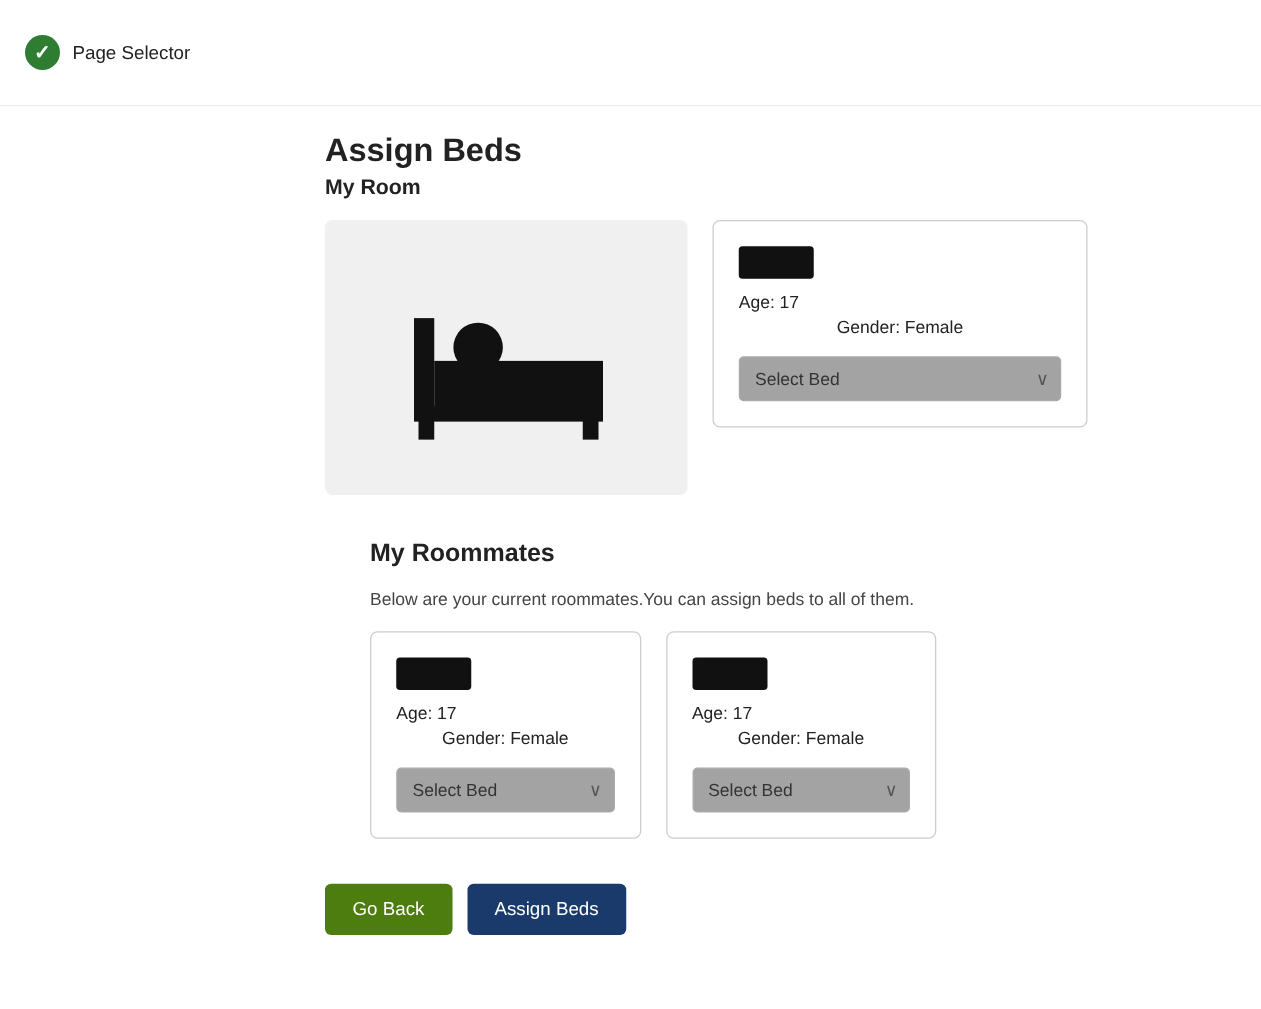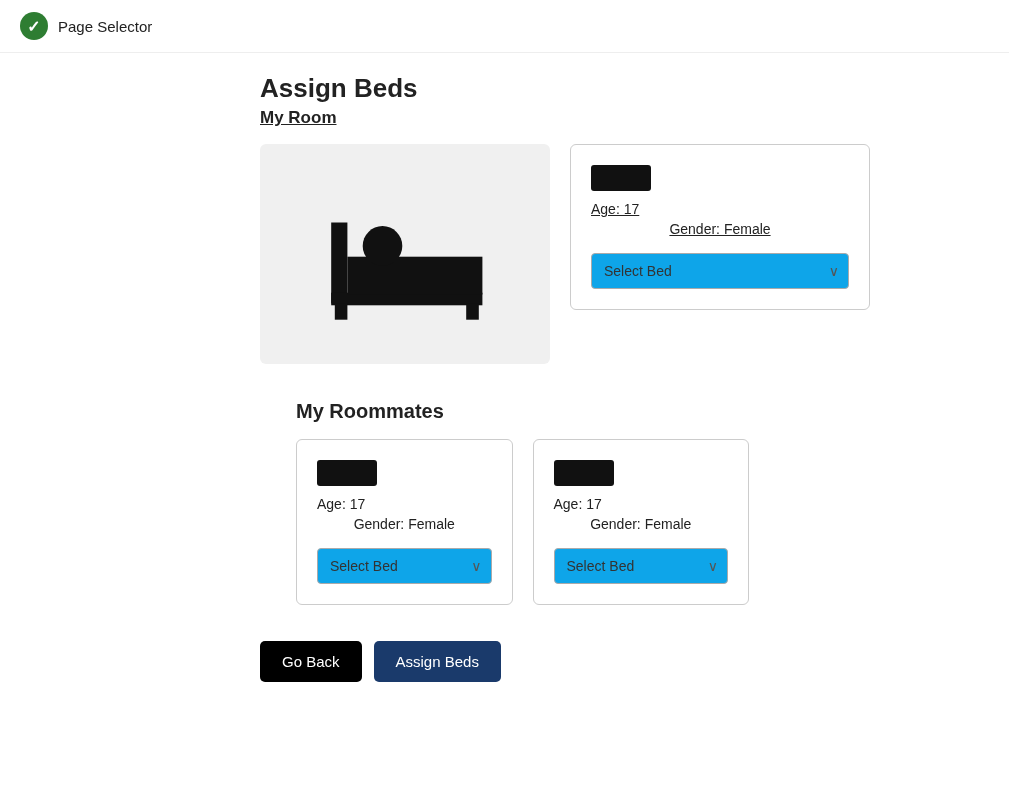--- a/index.html
+++ b/index.html
@@ -7,21 +7,21 @@
       font-family: Arial, sans-serif;
       background: #fff;
       color: #222;
       font-size: 15px;
     }
 
     
     .top-nav {
       display: flex;
       align-items: center;
-      padding: 12px 20px;
+      padding: 28px 20px;
       border-bottom: 1px solid #eee;
     }
     .nav-check {
       width: 28px;
       height: 28px;
       background: #2e7d32;
       border-radius: 50%;
       display: flex;
       align-items: center;
       justify-content: center;
@@ -52,21 +52,20 @@
 
     h2.section-title {
       font-size: 20px;
       font-weight: bold;
       margin-bottom: 16px;
     }
 
     
     .my-room-section {
       margin-bottom: 36px;
-      text-decoration: underline;
     }
     .my-room-sub {
       font-size: 17px;
       font-weight: bold;
       margin-bottom: 16px;
     }
     .my-room-row {
       display: flex;
       gap: 20px;
       align-items: flex-start;
@@ -118,21 +117,21 @@
       position: relative;
       width: 100%;
     }
     .select-wrapper select {
       width: 100%;
       padding: 9px 32px 9px 12px;
       border: 1px solid #aaa;
       border-radius: 4px;
       appearance: none;
       font-size: 14px;
-      background: #0ea5e9;
+      background: #a3a3a3;
       cursor: pointer;
       color: #333;
     }
     .select-wrapper::after {
       content: '∨';
       position: absolute;
       right: 10px;
       top: 50%;
       transform: translateY(-50%);
       pointer-events: none;
@@ -161,21 +160,21 @@
       flex: 1;
     }
 
     
     .action-row {
       display: flex;
       gap: 12px;
       margin-top: 10px;
     }
     .btn-back {
-      background: #000000;
+      background: #4d7c0f;
       color: #fff;
       border: none;
       padding: 12px 22px;
       border-radius: 5px;
       font-size: 15px;
       cursor: pointer;
     }
     .btn-assign {
       background: #1a3a6b;
       color: #fff;
@@ -227,20 +226,21 @@
             <option value="">Select Bed</option>
           </select>
         </div>
       </div>
 
     </div>
   </section>
 
   <section class="roommates-section">
     <h2 class="section-title">My Roommates</h2>
+    <p class="roommates-desc">Below are your current roommates.You can assign beds to all of them.</p>
 
     <div class="roommates-grid">
 
       <div class="roommate-card">
         <div class="person-avatar"></div>
         <div class="person-age">Age: 17</div>
         <div class="person-gender">Gender: Female</div>
         <div class="select-wrapper">
           <select>
             <option value="">Select Bed</option>

